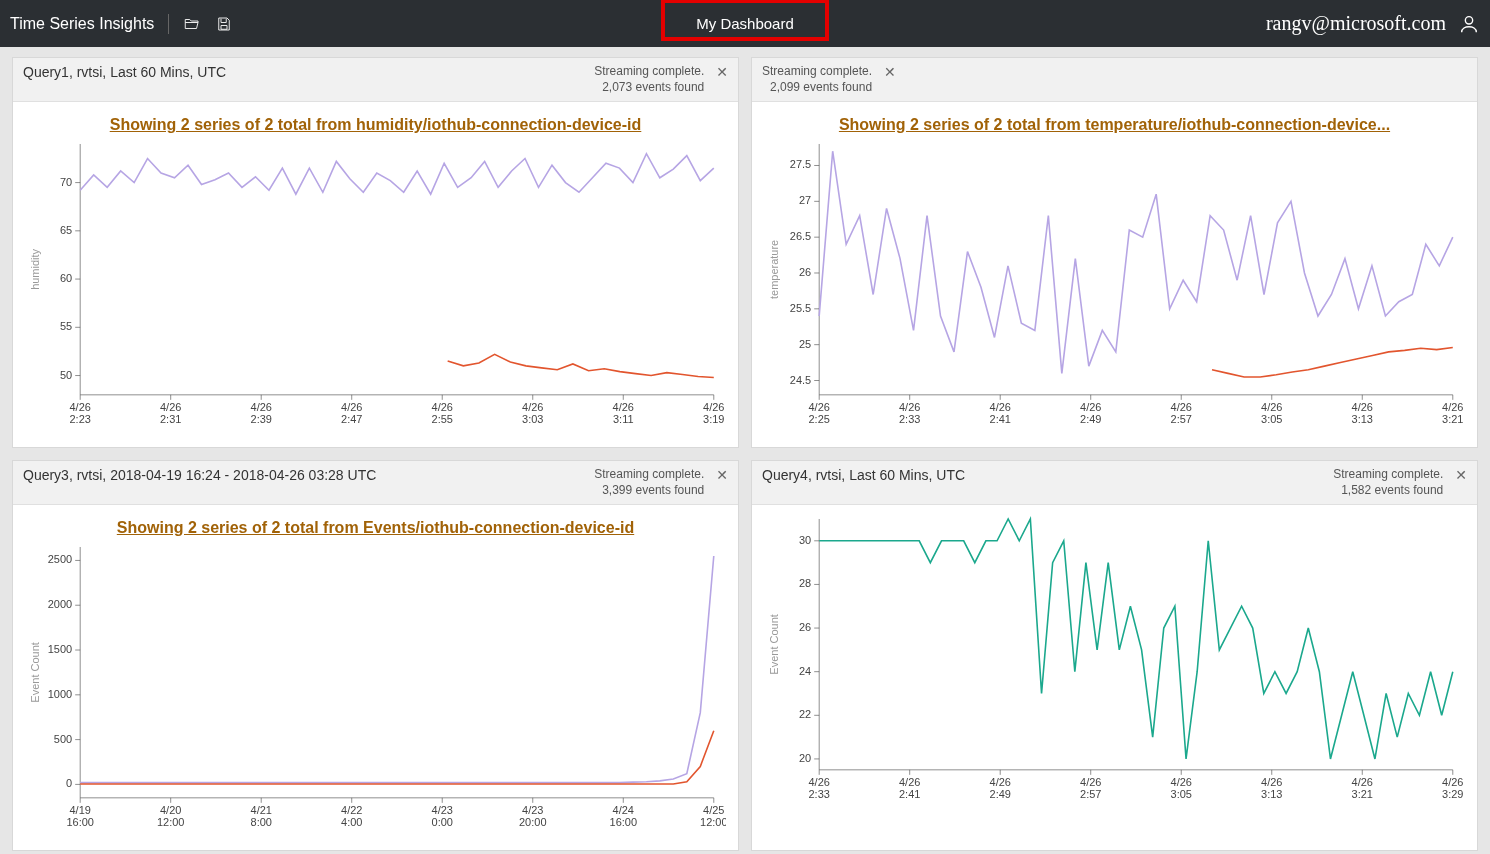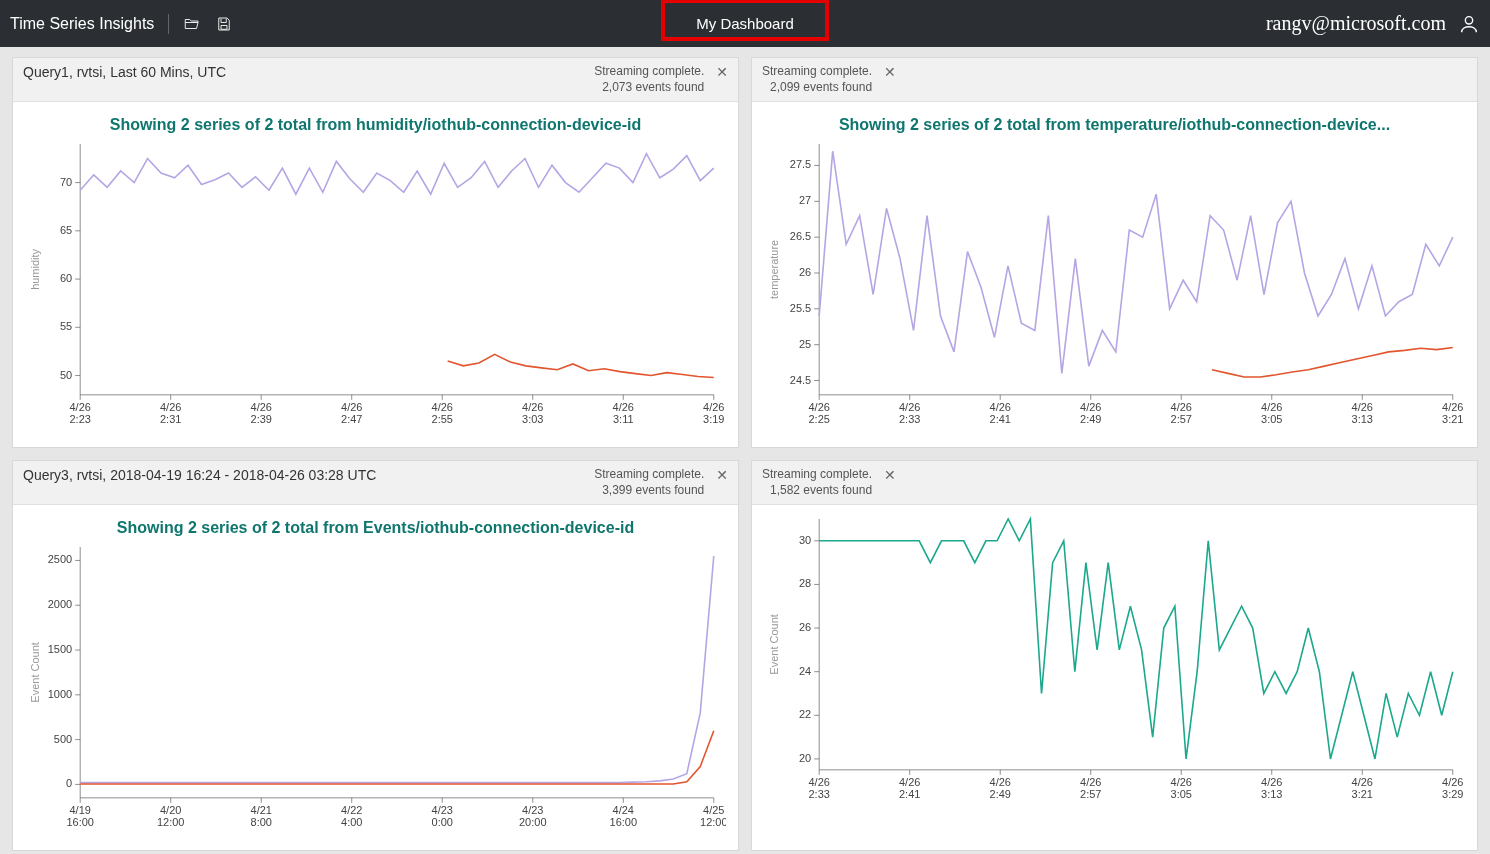--- a/index.html
+++ b/index.html
@@ -68,21 +68,21 @@
     border-bottom: 1px solid #e0e0e0;
     display: flex;
     padding: 6px 10px;
     font-size: 14px;
     color: #333;
   }
   .panel-header .left { flex: 1; }
   .panel-header .right { text-align: right; font-size: 12px; color: #555; line-height: 1.3; }
   .panel-header .close { margin-left: 12px; cursor: pointer; color: #666; font-size: 14px; }
   .panel-body { flex: 1; position: relative; padding: 8px 12px 10px 12px; }
-  .chart-title { text-align: center; font-size: 16px; font-weight: 600; color: #0f766e; margin: 6px 0 4px 0; }
+  .chart-title { text-align: center; font-size: 16px; font-weight: 600; color: #a16207; margin: 6px 0 4px 0; text-decoration: underline; }
   svg.chart { width: 100%; height: calc(100% - 32px); display: block; }
   .ylabel { font-size: 11px; fill: #999; }
 </style>
 </head>
 <body>
 
 <div class="topbar">
   <span class="title">Time Series Insights</span>
   <div class="vdiv"></div>
   <svg class="icon-btn" viewBox="0 0 24 24">
@@ -269,20 +269,21 @@
           <text x="689" y="285" text-anchor="middle" font-size="11" fill="#444">12:00</text>
           <text class="ylabel" transform="translate(14,131.5) rotate(-90)" text-anchor="middle">Event Count</text>
           <path d="M55.0 241.8 L68.5 241.8 L82.0 241.8 L95.5 241.8 L109.0 241.8 L122.4 241.8 L135.9 241.8 L149.4 241.8 L162.9 241.8 L176.4 241.8 L189.9 241.8 L203.4 241.8 L216.9 241.8 L230.4 241.8 L243.9 241.8 L257.3 241.8 L270.8 241.8 L284.3 241.8 L297.8 241.8 L311.3 241.8 L324.8 241.8 L338.3 241.8 L351.8 241.8 L365.3 241.8 L378.7 241.8 L392.2 241.8 L405.7 241.8 L419.2 241.8 L432.7 241.8 L446.2 241.8 L459.7 241.8 L473.2 241.8 L486.7 241.8 L500.1 241.8 L513.6 241.8 L527.1 241.8 L540.6 241.8 L554.1 241.8 L567.6 241.8 L581.1 241.8 L594.6 241.8 L608.1 241.3 L621.6 240.9 L635.0 240.0 L648.5 238.2 L662.0 232.8 L675.5 171.8 L689.0 15.0 " fill="none" stroke="#b6a5e4" stroke-width="1.6"></path>
           <path d="M55.0 243.1 L68.5 243.1 L82.0 243.1 L95.5 243.1 L109.0 243.1 L122.4 243.1 L135.9 243.1 L149.4 243.1 L162.9 243.1 L176.4 243.1 L189.9 243.1 L203.4 243.1 L216.9 243.1 L230.4 243.1 L243.9 243.1 L257.3 243.1 L270.8 243.1 L284.3 243.1 L297.8 243.1 L311.3 243.1 L324.8 243.1 L338.3 243.1 L351.8 243.1 L365.3 243.1 L378.7 243.1 L392.2 243.1 L405.7 243.1 L419.2 243.1 L432.7 243.1 L446.2 243.1 L459.7 243.1 L473.2 243.1 L486.7 243.1 L500.1 243.1 L513.6 243.1 L527.1 243.1 L540.6 243.1 L554.1 243.1 L567.6 243.1 L581.1 243.1 L594.6 243.1 L608.1 243.1 L621.6 243.1 L635.0 243.1 L648.5 243.1 L662.0 240.9 L675.5 225.6 L689.0 189.8 " fill="none" stroke="#e2552e" stroke-width="1.6"></path>
         </svg>
     </div>
   </div>
 
   <div class="panel">
     <div class="panel-header">
+      <div class="left">Query4, rvtsi, Last 60 Mins, UTC</div>
       <div class="right">
         <div>Streaming complete.</div>
         <div>1,582 events found</div>
       </div>
       <span class="close">✕</span>
     </div>
     <div class="panel-body">
       <svg class="chart" viewBox="0 0 701 295">
           <line x1="55" y1="6" x2="55" y2="257" stroke="#444" stroke-width="0.6"></line>
           <line x1="55" y1="257" x2="689" y2="257" stroke="#444" stroke-width="0.6"></line>

